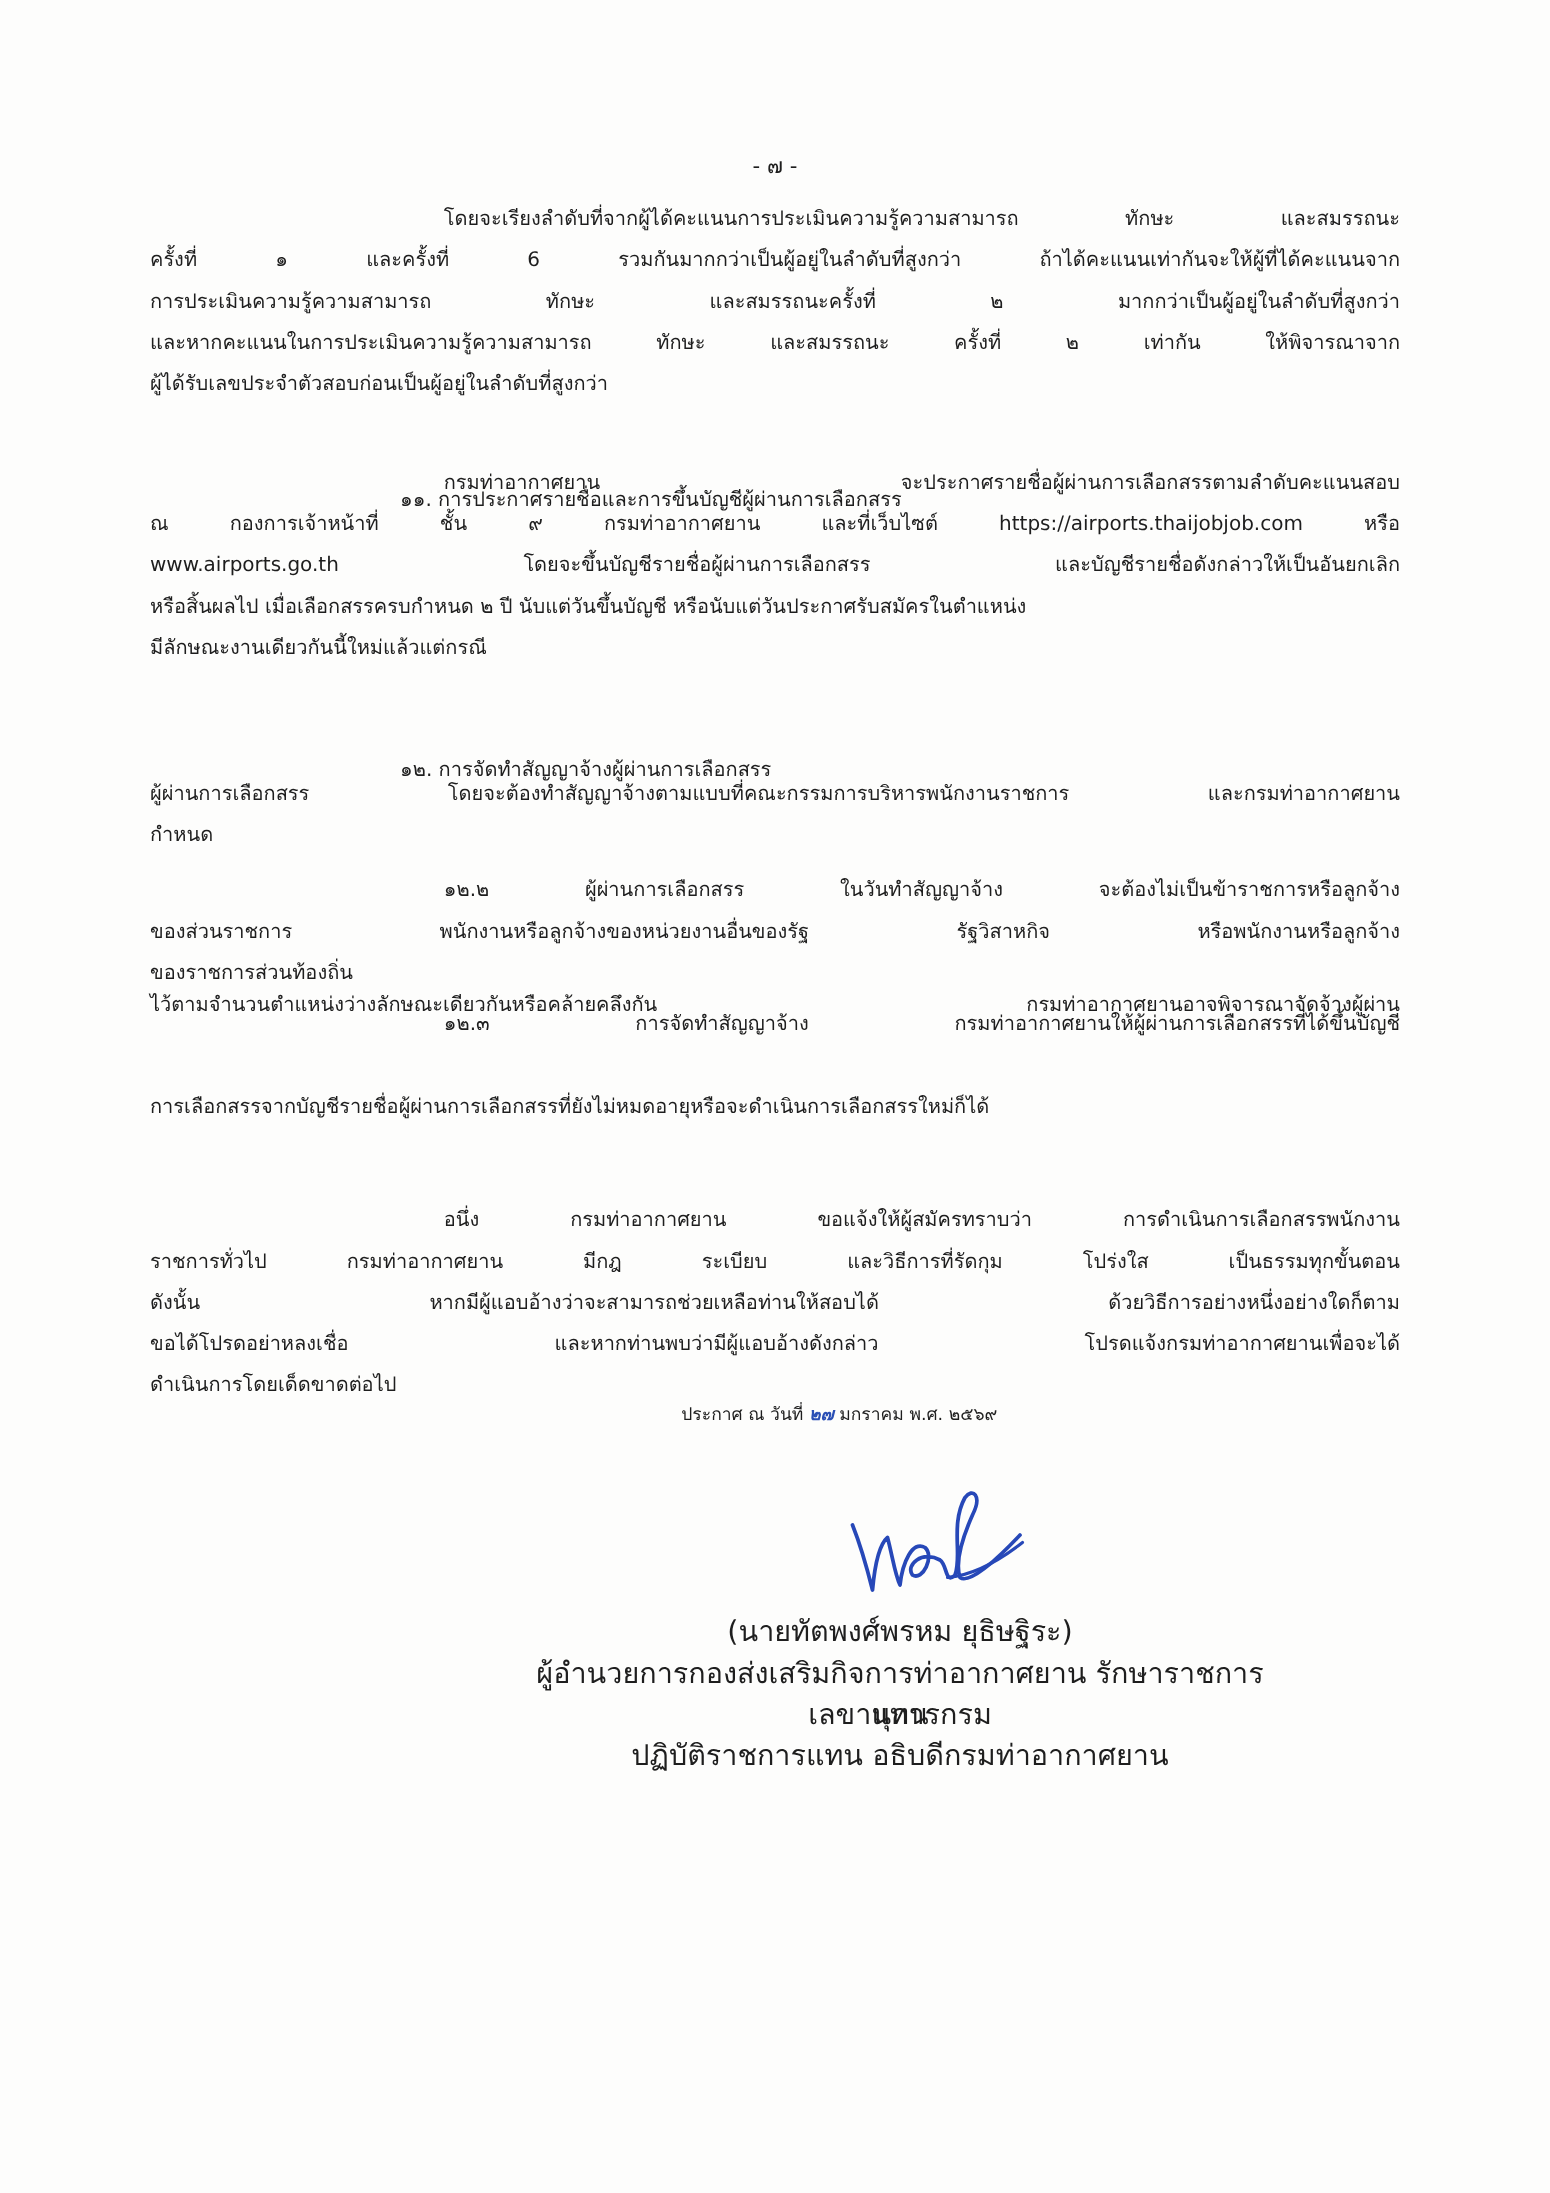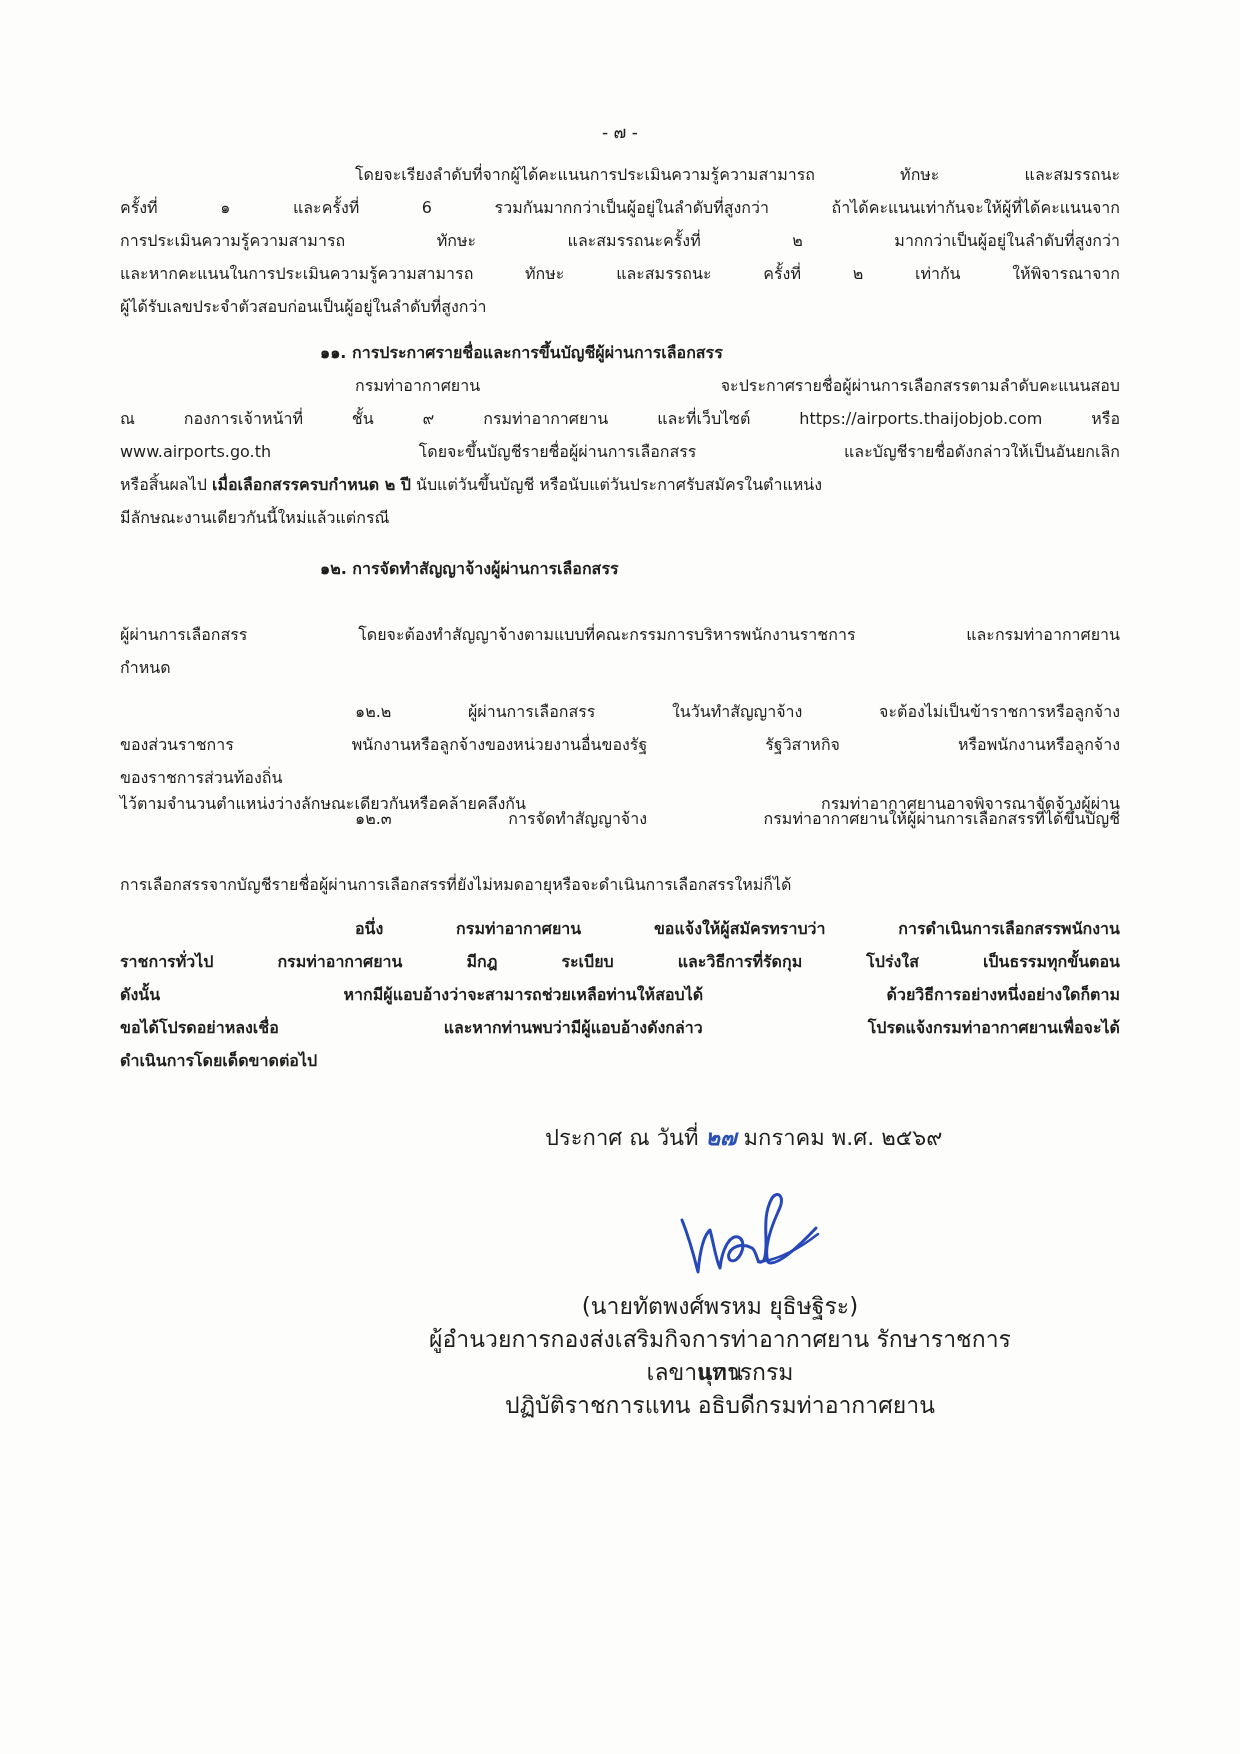--- a/index.html
+++ b/index.html
@@ -4,23 +4,23 @@
 <style>
   html, body { margin: 0; padding: 0; background: #ffffff; }
   body { width: 1240px; height: 1754px; position: relative; overflow: hidden;
          font-family: "DejaVu Sans", "Liberation Sans", sans-serif; color: #1e1e1e; }
   .page { position: absolute; left: 0; top: 0; width: 1240px; height: 1754px; background: #fdfdfc; }
   .pagenum { position: absolute; top: 118px; left: 0; width: 1240px; text-align: center; font-size: 17px; }
   .line { position: absolute; left: 120px; width: 1000px; font-size: 16px; line-height: 33px; white-space: nowrap; }
   .just { text-align: justify; text-align-last: justify; }
   .ind1 { left: 355px; width: 765px; }
   .ind2 { left: 320px; width: 800px; }
-  .b { font-weight: bold; }
+  .b { font-weight: normal; margin-top: 47px; }
   .sigblock { position: absolute; left: 420px; width: 600px; text-align: center; font-size: 23px; line-height: 33px; }
-  .dateline { position: absolute; left: 545px; top: 1120px; font-size: 22px; white-space: nowrap; text-align: right; }
+  .dateline { position: absolute; left: 545px; top: 1120px; font-size: 14px; white-space: nowrap; text-align: right; }
   .handdate { color: #2a4fb5; font-weight: bold; font-style: italic; }
   .sig { position: absolute; left: 660px; top: 1190px; width: 160px; height: 90px; }
 </style>
 </head>
 <body>
 
 <div class="page">
 
   <div class="pagenum">- ๗ -</div>
 

